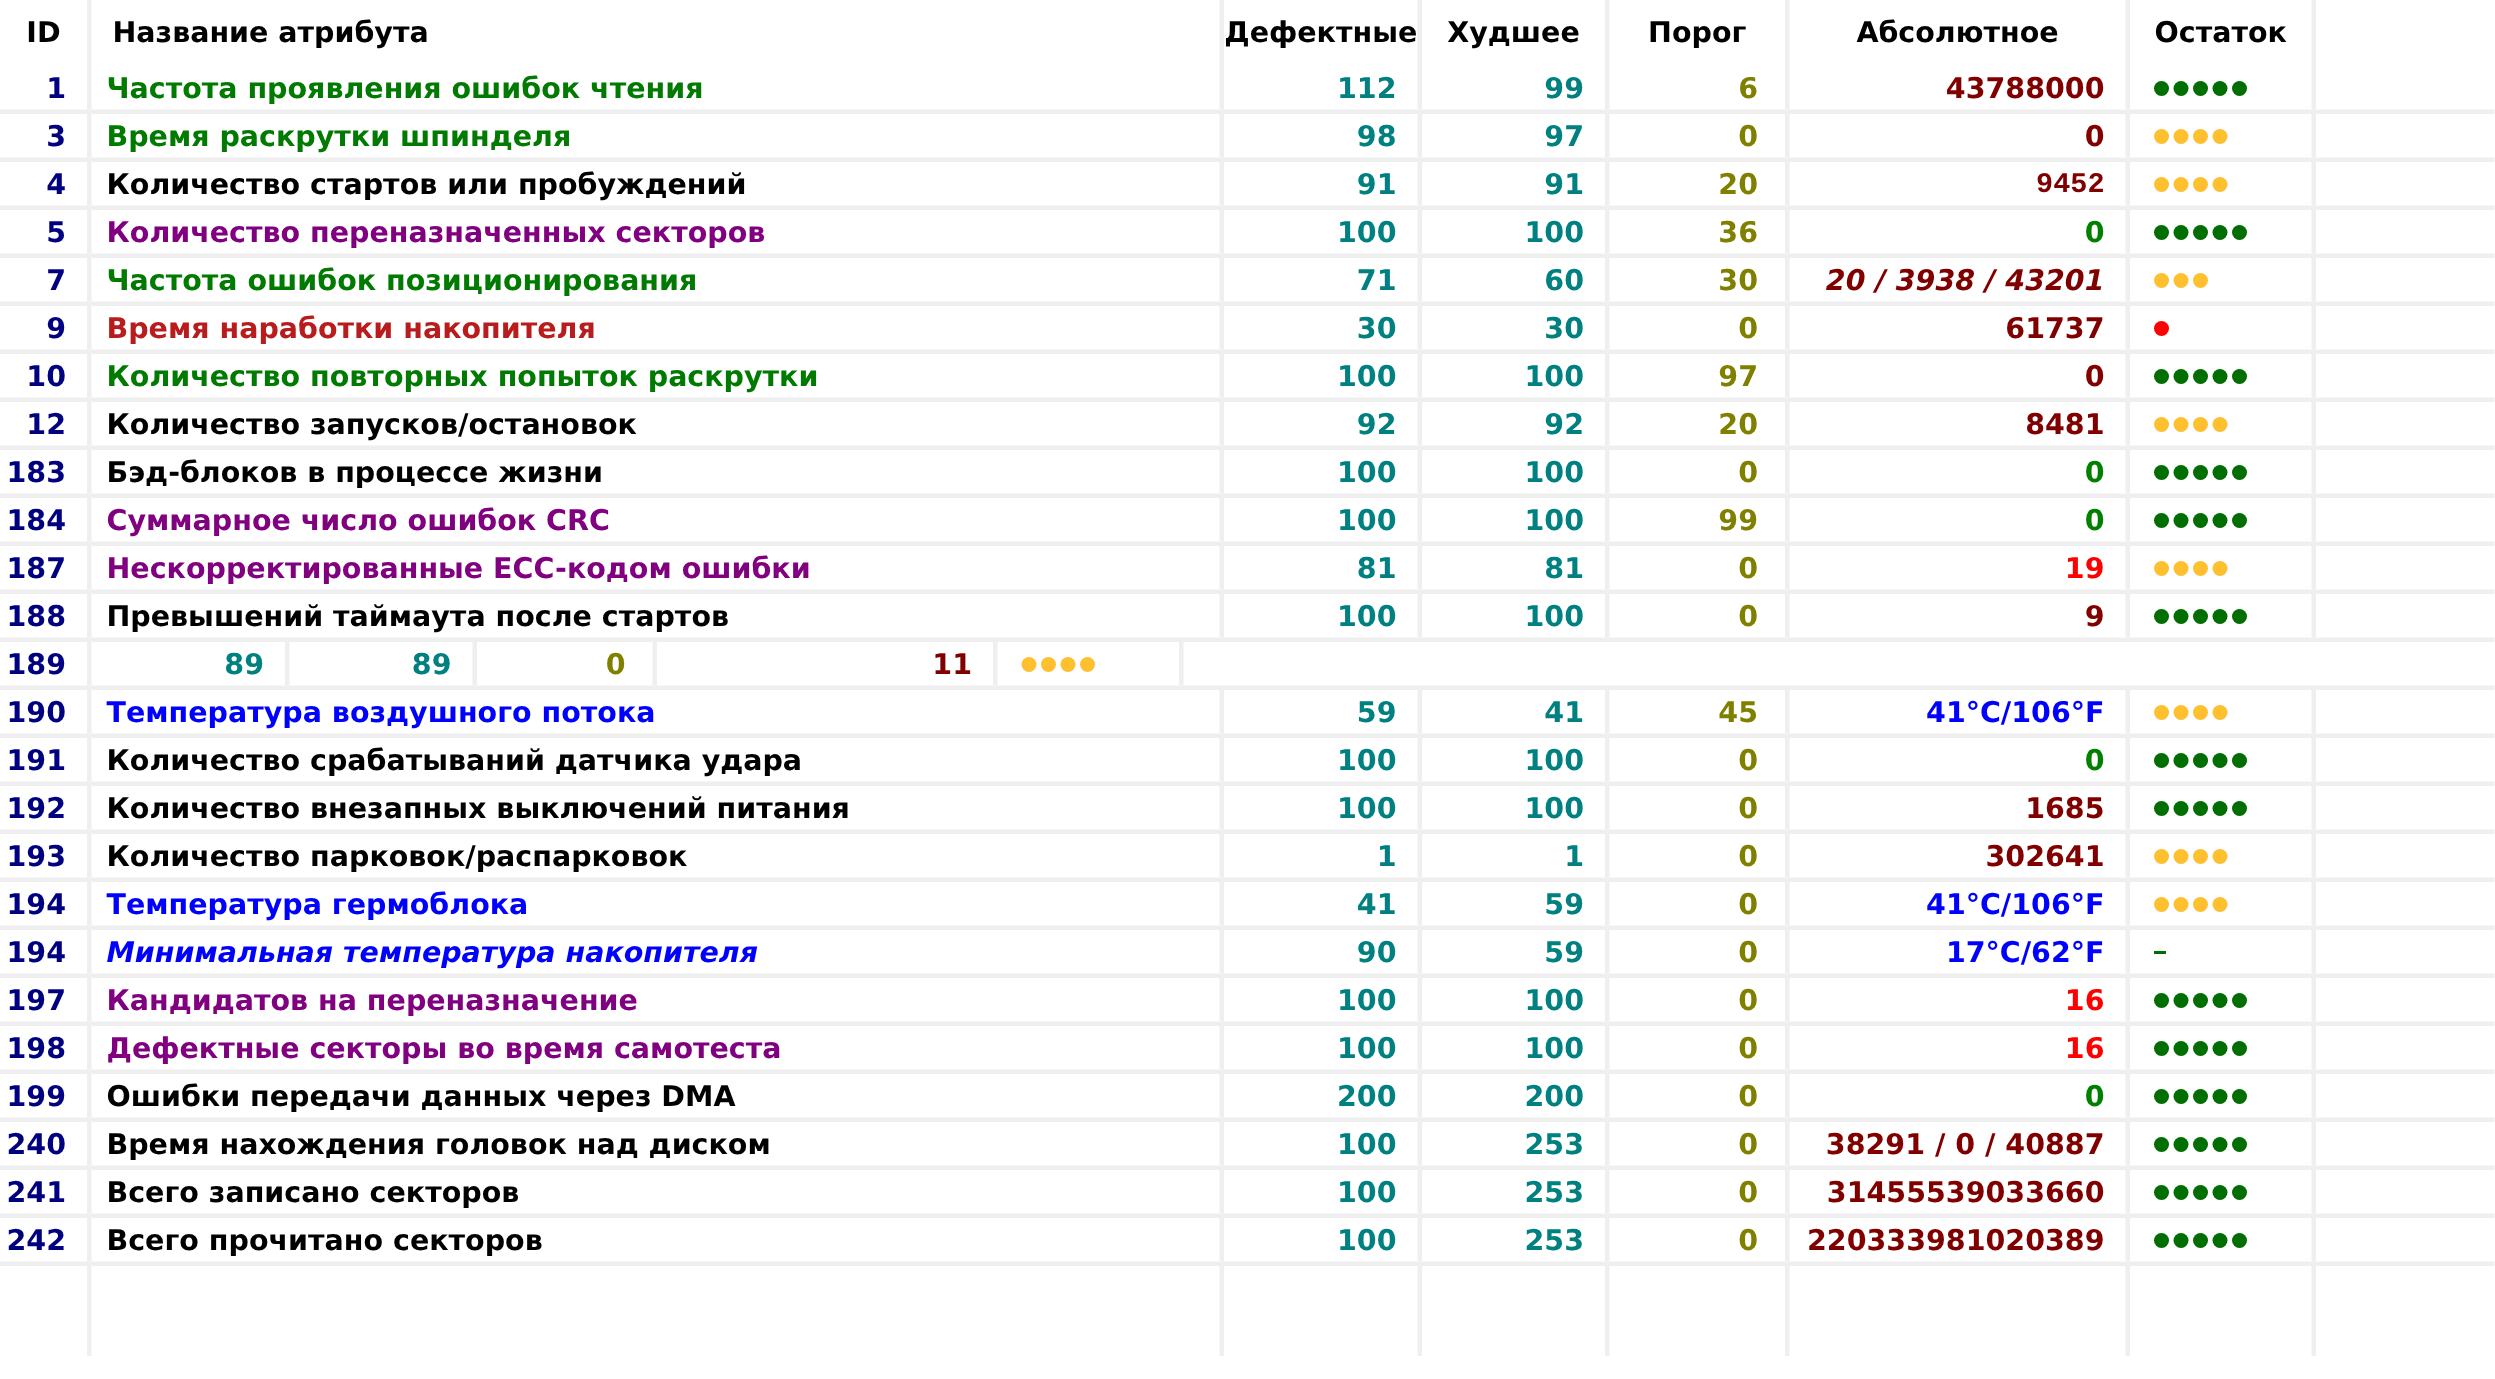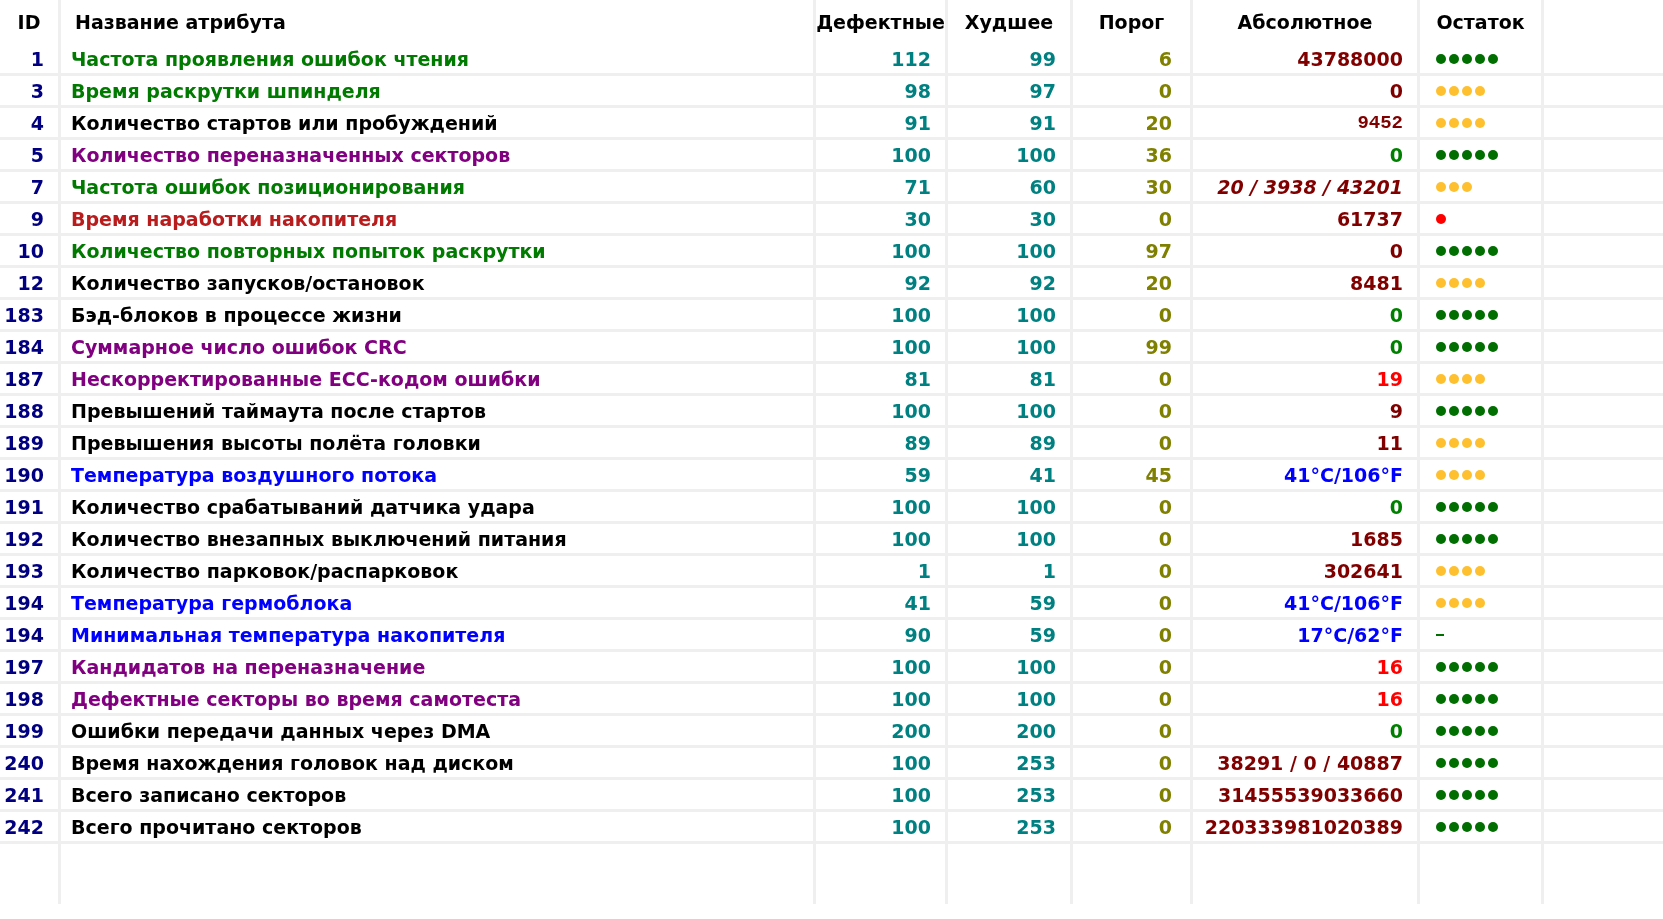--- a/index.html
+++ b/index.html
@@ -240,21 +240,20 @@
             <div class="dot" style="background: rgb(0, 110, 0);"></div>
             <div class="dot" style="background: rgb(0, 110, 0);"></div>
             <div class="dot" style="background: rgb(0, 110, 0);"></div>
             <div class="dot" style="background: rgb(0, 110, 0);"></div>
           </div>
         </div>
         <div class="cell c-extra"></div>
       </div>
       <div class="row">
         <div class="cell c-id">189</div>
-        <div class="cell c-name" style="color: rgb(0, 0, 0);">Превышения высоты полёта головки</div>
         <div class="cell c-val">89</div>
         <div class="cell c-worst">89</div>
         <div class="cell c-thr">0</div>
         <div class="cell c-raw" style="color: rgb(128, 0, 0);">11</div>
         <div class="cell c-rem">
           <div class="dots">
             <div class="dot" style="background: rgb(255, 192, 48);"></div>
             <div class="dot" style="background: rgb(255, 192, 48);"></div>
             <div class="dot" style="background: rgb(255, 192, 48);"></div>
             <div class="dot" style="background: rgb(255, 192, 48);"></div>
@@ -344,21 +343,21 @@
             <div class="dot" style="background: rgb(255, 192, 48);"></div>
             <div class="dot" style="background: rgb(255, 192, 48);"></div>
             <div class="dot" style="background: rgb(255, 192, 48);"></div>
             <div class="dot" style="background: rgb(255, 192, 48);"></div>
           </div>
         </div>
         <div class="cell c-extra"></div>
       </div>
       <div class="row">
         <div class="cell c-id">194</div>
-        <div class="cell c-name" style="color: rgb(0, 0, 255);">Минимальная температура накопителя</div>
+        <div class="cell c-name" style="color: rgb(0, 0, 255); font-style: italic;">Минимальная температура накопителя</div>
         <div class="cell c-val">90</div>
         <div class="cell c-worst">59</div>
         <div class="cell c-thr">0</div>
         <div class="cell c-raw" style="color: rgb(0, 0, 255);">17°C/62°F</div>
         <div class="cell c-rem">
           <div class="dots">
             <div class="dash" style="background: rgb(0, 110, 0);"></div>
           </div>
         </div>
         <div class="cell c-extra"></div>

